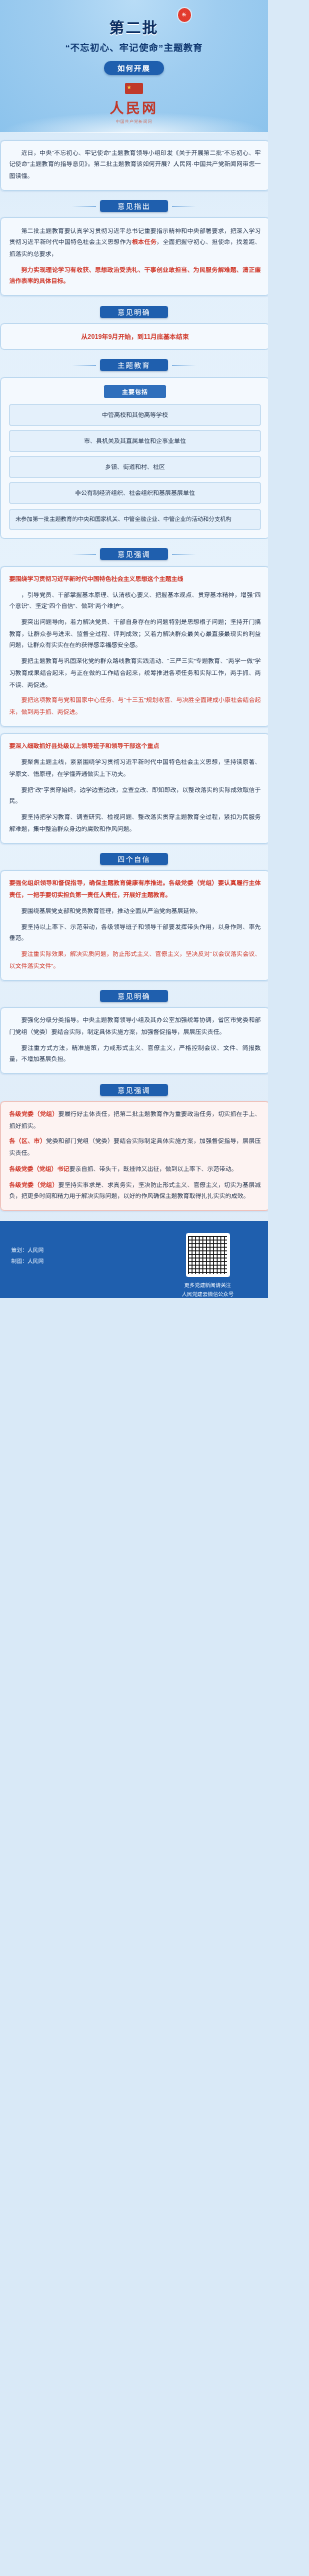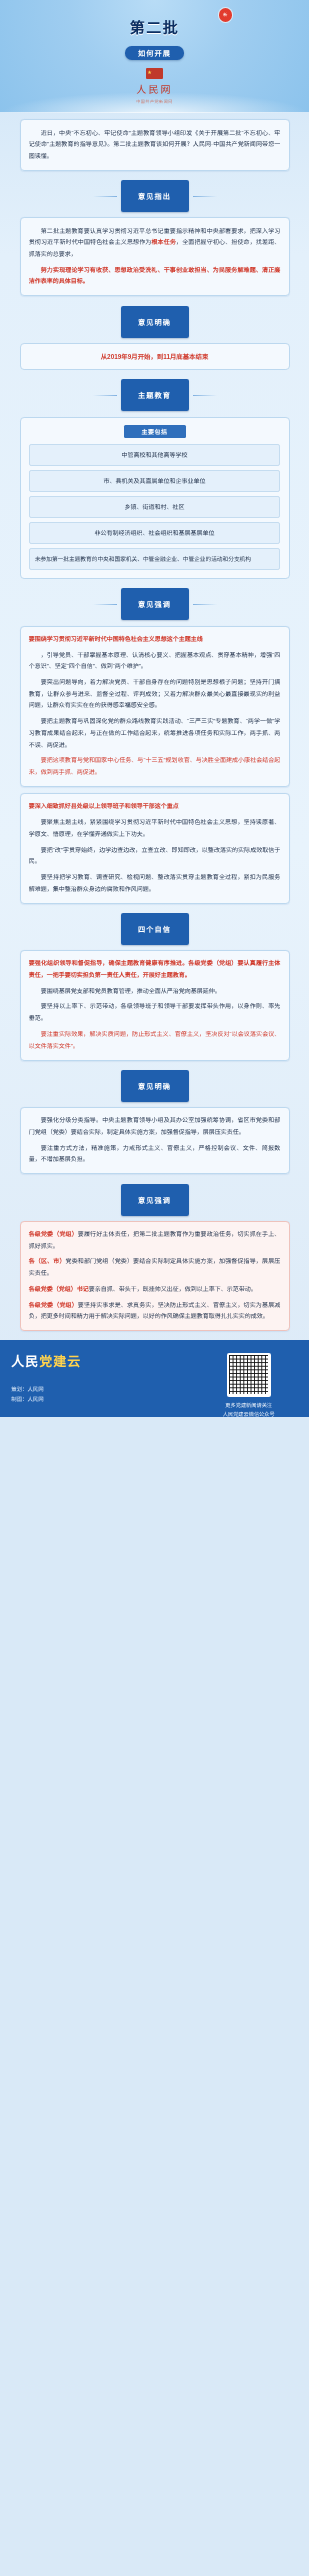--- a/index.html
+++ b/index.html
@@ -4,21 +4,21 @@
 <title>第二批"不忘初心、牢记使命"主题教育 如何开展</title>
 <style>
   * { box-sizing: border-box; }
   html, body { margin:0; padding:0; }
   body {
     width:309px;
     font-family:"Liberation Sans","DejaVu Sans",sans-serif;
     background:#d9e9f7;
     color:#1c2b45;
   }
-  .page { width:309px; position:relative; background:linear-gradient(#cfe4f6 0%, #e3f0fb 18%, #e8f3fc 60%, #dceaf7 100%); overflow:hidden; }
+  .page { width:268px; position:relative; background:linear-gradient(#cfe4f6 0%, #e3f0fb 18%, #e8f3fc 60%, #dceaf7 100%); overflow:hidden; }
 
   
   .hero {
     position:relative;
     padding:13.4px 0 5.2px;
     background:
       radial-gradient(circle at 50% 0%, #b8dcf6 0%, #9fcdf0 45%, #8cc3ec 100%);
     text-align:center;
   }
   .hero:after{
@@ -46,40 +46,40 @@
     display:inline-block; margin-top:7.2px;
     background:#1f5fae; color:#fff;
     border-radius:6.7px; padding:2.1px 13.4px;
     font-size:7.2px; letter-spacing:1px; font-weight:bold;
     box-shadow:0 1px 2.1px rgba(13,47,98,.3);
   }
   .hero-logo{
     margin:8.2px auto 3.1px; width:62px;
   }
   .hero-logo .rm{
-    font-size:10px;font-weight:normal;color:#c0392b;letter-spacing:2.1px;
+    font-size:14px;font-weight:bold;color:#c0392b;letter-spacing:2.1px;
   }
   .hero-logo .rmline{
     margin-top:1.5px;font-size:4.1px;color:#b5402f;letter-spacing:0.5px;
   }
   .hero-flag{
     width:17.5px;height:11.3px;margin:0 auto 2.1px;
     background:#c0392b;border-radius:1px;position:relative;
   }
   .hero-flag:before{
     content:"★";position:absolute;left:1.5px;top:0.5px;color:#f6d44a;font-size:5.2px;
   }
 
   
   .label{
     margin:9.3px auto 5.2px;
     width:68px; text-align:center;
     background:#1f5fae;
-    color:#fff; font-size:7.2px; font-weight:bold; letter-spacing:1px;
-    padding:11px 0; border-radius:2.1px;
+    color:#fff; font-size:7.2px; font-weight:normal; letter-spacing:1px;
+    padding:1px 0; border-radius:2.1px;
     box-shadow:0 1px 1.5px rgba(13,47,98,.25);
     position:relative;
   }
   .label:before,.label:after{
     content:""; position:absolute; top:50%; width:24px; height:0.5px;
     background:linear-gradient(90deg,rgba(31,95,174,0),#7fb0e0);
   }
   .label:before{ left:-28px; }
   .label:after{ right:-28px; transform:scaleX(-1); }
 
@@ -169,20 +169,21 @@
   .footer-qrtext{ margin-top:4.1px; font-size:5.2px; line-height:1.7; color:#eaf2fc; }
 </style>
 </head>
 <body>
 
 <div class="page">
 
   <div class="hero">
     <div class="hero-badge">新</div>
     <h1>第二批</h1>
+    <h2>“不忘初心、牢记使命”主题教育</h2>
     <div class="hero-sub">如何开展</div>
     <div class="hero-logo">
       <div class="hero-flag"></div>
       <div class="rm">人民网</div>
       <div class="rmline">中国共产党新闻网</div>
     </div>
   </div>
 
   <div class="card" style="margin-top:7.2px;">
     <p>近日，中央“不忘初心、牢记使命”主题教育领导小组印发《关于开展第二批“不忘初心、牢记使命”主题教育的指导意见》。第二批主题教育该如何开展？人民网·中国共产党新闻网带您一图读懂。</p>
@@ -241,21 +242,20 @@
 
   <div class="label">意见强调</div>
   <div class="card warn">
     <p class="noind"><span class="hl-b">各级党委（党组）</span><span>要履行好主体责任，把第二批主题教育作为重要政治任务，切实抓在手上、抓好抓实。</span></p>
     <p class="noind"><span class="hl-b">各（区、市）</span><span>党委和部门党组（党委）要结合实际制定具体实施方案，加强督促指导，层层压实责任。</span></p>
     <p class="noind"><span class="hl-b">各级党委（党组）书记</span><span>要亲自抓、带头干，既挂帅又出征，做到以上率下、示范带动。</span></p>
     <p class="noind"><span class="hl-b">各级党委（党组）</span><span>要坚持实事求是、求真务实，坚决防止形式主义、官僚主义，切实为基层减负，把更多时间和精力用于解决实际问题，以好的作风确保主题教育取得扎扎实实的成效。</span></p>
   </div>
 
   <div class="footer">
-    <div class="footer-logo"><span>人民</span><span class="dj">党建云</span></div>
     <div class="footer-meta">
       <div>策划：人民网</div>
       <div>制图：人民网</div>
     </div>
     <div class="footer-right">
       <div class="qr">
           <div class="qr-inner"></div>
         </div>
       <div class="footer-qrtext">
         <div>更多党建新闻请关注</div>

